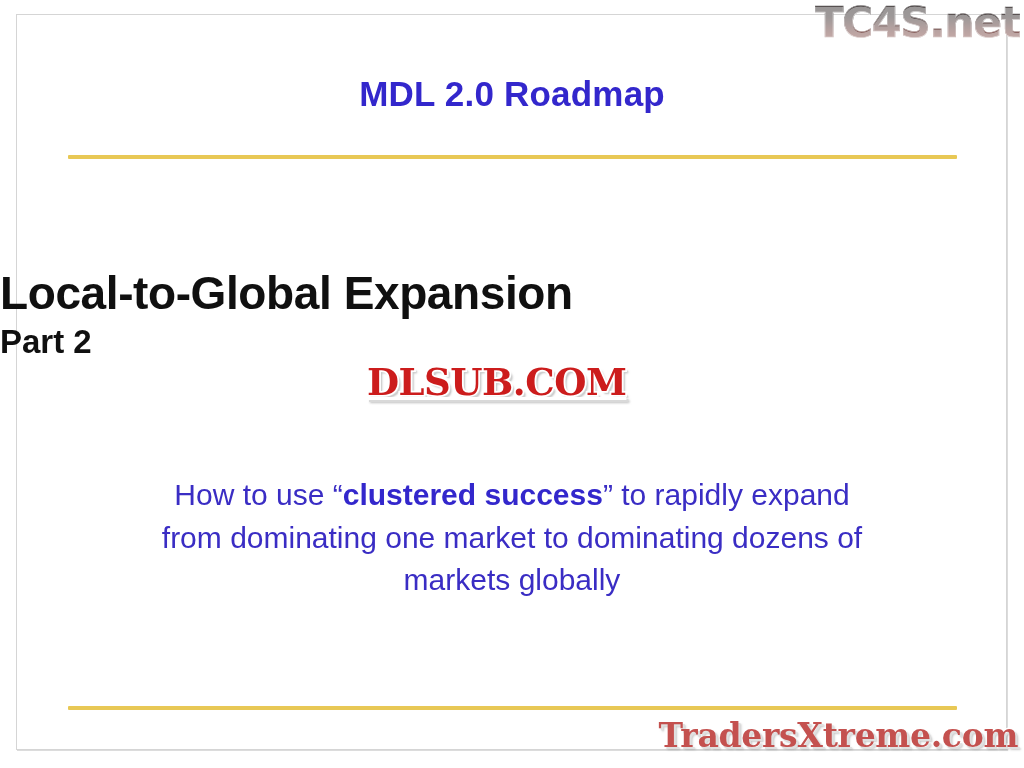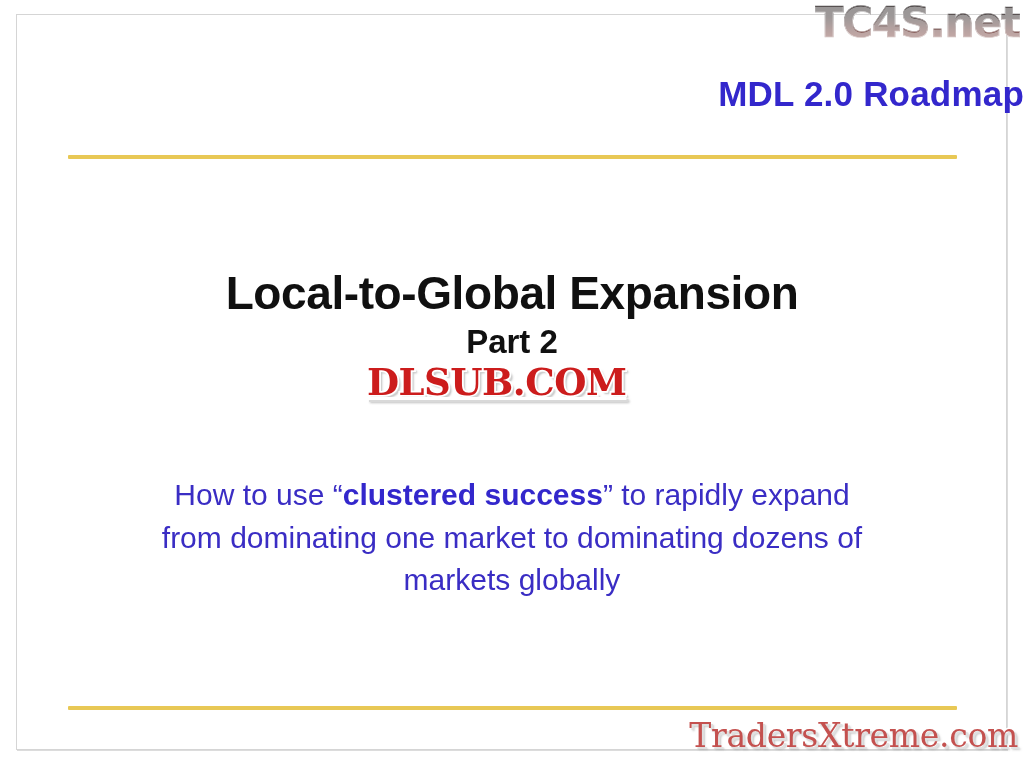--- a/index.html
+++ b/index.html
@@ -31,21 +31,21 @@
     box-shadow: 1px 1px 0 0 #dcdcdc;
     box-sizing: border-box;
   }
 
   
   .slide-title {
     position: absolute;
     left: 0;
     top: 74px;
     width: 1024px;
-    text-align: right;
+    text-align: center;
     font-size: 35px;
     font-weight: bold;
     color: #3327cc;
     letter-spacing: 0.2px;
     white-space: nowrap;
   }
 
   
   .rule {
     position: absolute;
@@ -57,21 +57,21 @@
   }
   .rule-top { top: 155px; }
   .rule-bottom { top: 706px; }
 
   
   .headline-block {
     position: absolute;
     left: 0;
     top: 268px;
     width: 1024px;
-    text-align: center;
+    text-align: left;
   }
   .headline-main {
     font-size: 46px;
     font-weight: bold;
     color: #101010;
     line-height: 1.12;
     letter-spacing: -0.4px;
     white-space: nowrap;
   }
   .headline-sub {
@@ -136,21 +136,21 @@
        2px 2px 0 #d9d9d9,
        3px 3px 2px rgba(140,140,140,0.55);
     text-decoration: underline;
   }
 
   .wm-traders {
     right: 6px;
     top: 716px;
     font-size: 33px;
     font-family: "DejaVu Serif", serif;
-    font-weight: normal;
+    font-weight: bold;
     letter-spacing: -0.3px;
     color: #c4514f;
     -webkit-text-stroke: 3px #ffffff;
     paint-order: stroke fill;
     text-shadow:
        2px 2px 0 #e0e0e0,
        3px 3px 2px rgba(150,150,150,0.5);
   }
 </style>
 </head>

